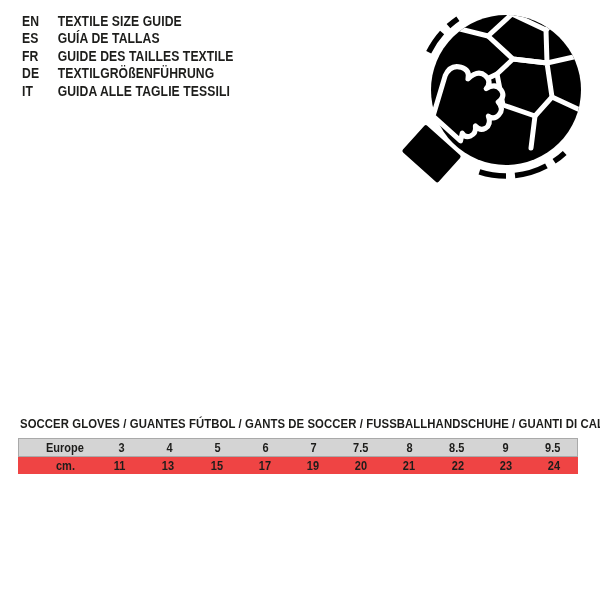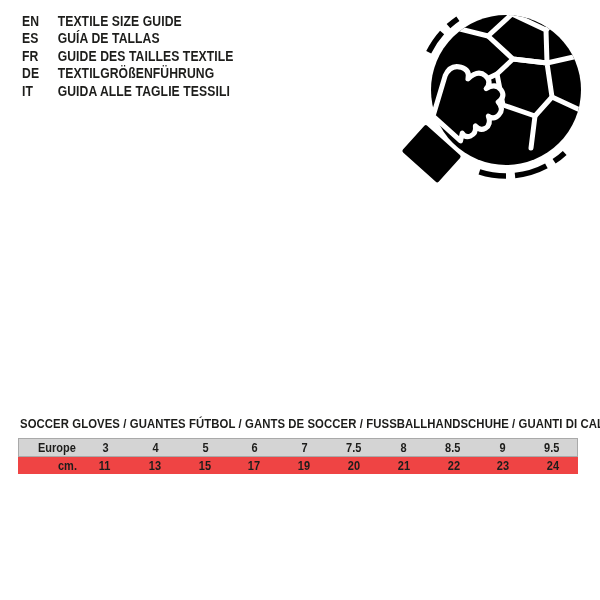--- a/index.html
+++ b/index.html
@@ -38,21 +38,21 @@
   .size-table { position: absolute; left: 18px; top: 438px; width: 560px; }
   .trow { display: flex; align-items: center; }
   .trow-header {
     height: 19px;
     background: #d4d4d4;
     border: 1px solid #a9a9a9;
     box-sizing: border-box;
   }
   .trow-cm { height: 17px; background: #ef4444; }
   .cell { font-size: 12.5px; font-weight: bold; overflow: visible; }
-  .label-cell { width: 58px; padding-left: 4px; text-align: right; }
+  .label-cell { width: 58px; padding-left: 20px; text-align: center; }
   .num-cell { flex: 1; text-align: center; }
   .cond-l { display: inline-block; transform: scaleX(0.88); transform-origin: 0 50%; }
   .cond-c { display: inline-block; transform: scaleX(0.88); transform-origin: 50% 50%; }
 </style>
 </head>
 <body>
 
 <div class="canvas">
 
   <div class="lang-list">

